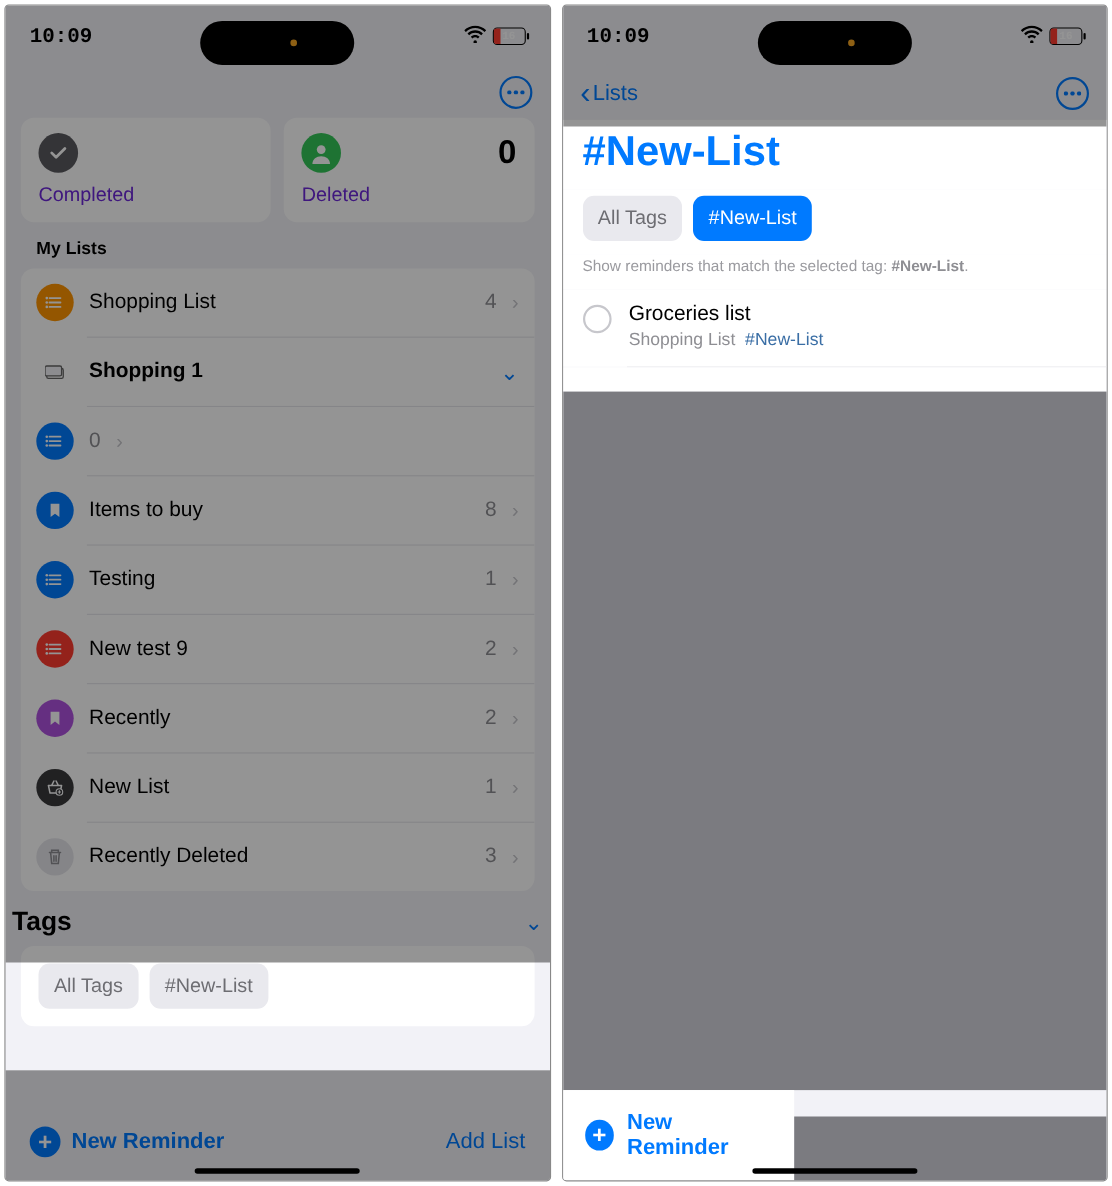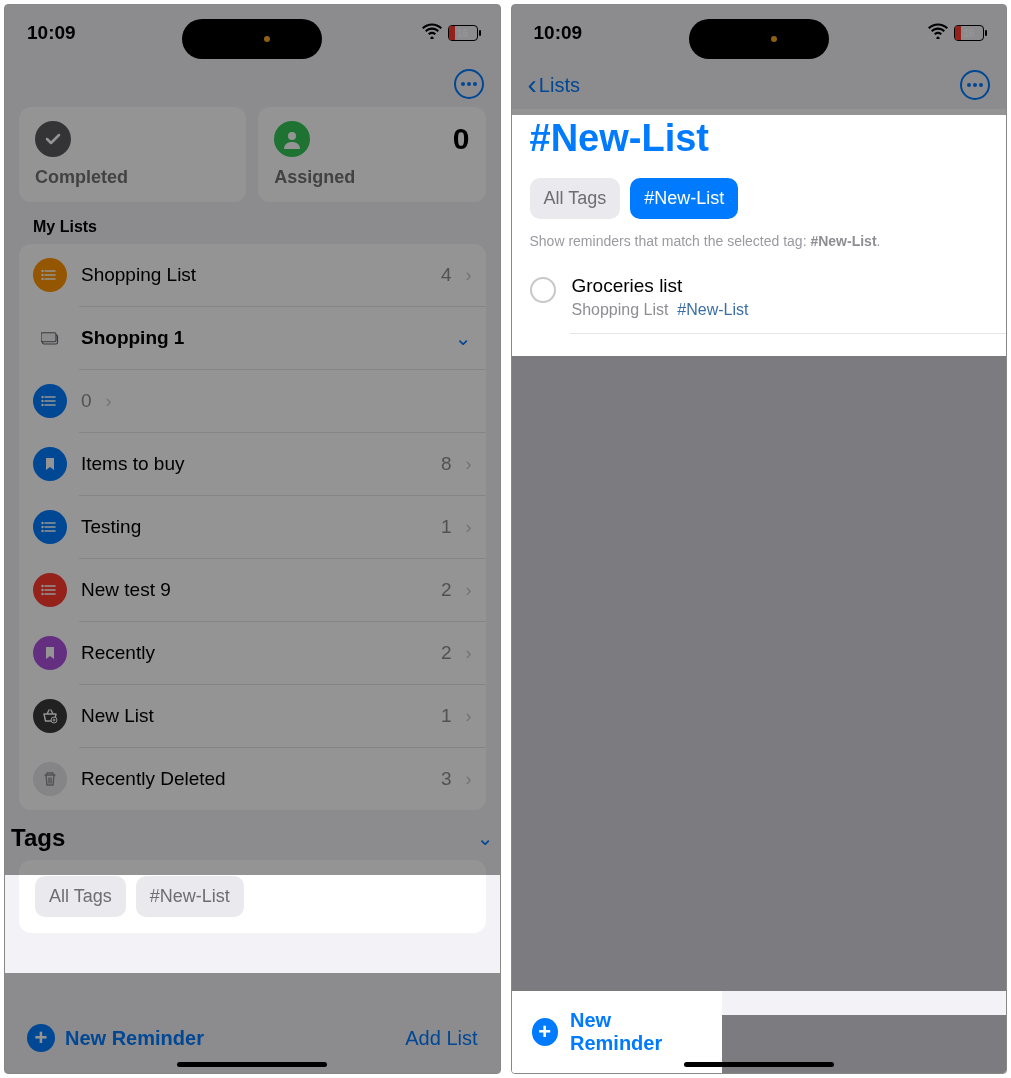--- a/index.html
+++ b/index.html
@@ -22,20 +22,21 @@
     display: flex;
     flex-direction: column;
   }
   
   .statusbar {
     height: 56px;
     display: flex;
     align-items: center;
     justify-content: space-between;
     padding: 0 22px;
+    font-family: Liberation Mono, monospace;
   }
   .sb-time { font-size: 19px; font-weight: 600; }
   .island {
     position: absolute;
     top: 14px; left: 50%; transform: translateX(-50%);
     width: 140px; height: 40px;
     background: #000; border-radius: 20px;
     display: flex; align-items: center; justify-content: center;
   }
   .island-dot { width: 6px; height: 6px; border-radius:50%; background:#f5a623; margin-left:30px; }
@@ -61,21 +62,21 @@
     font-size:18px; letter-spacing:1px; font-weight:700;
   }
   .cards-row { display:flex; gap:12px; padding:0 14px; }
   .card {
     flex:1; background:#fff; border-radius:12px; padding:14px 16px;
     display:flex; flex-direction:column; gap:10px;
   }
   .card-head { display:flex; justify-content:space-between; align-items:center; }
   .card-icon { width:36px; height:36px; border-radius:50%; display:flex; align-items:center; justify-content:center; }
   .card-count { font-size:30px; font-weight:700; }
-  .card-label { color:#737373; font-size:18px; font-weight:700; }
+  .card-label { color:#6d28d9; font-size:18px; font-weight:400; }
   .checkmark-icon { background:#5b5b60; }
   .person-icon { background:#34c759; }
   .section-title { font-size:16px; font-weight:700; padding:16px 28px 8px; }
   .lists-container { background:#fff; margin:0 14px; border-radius:12px; overflow:hidden; }
   .list-row {
     display:flex; align-items:center; height:62px; padding:0 14px; gap:14px;
   }
   .list-sep { height:1px; background:#e5e5ea; margin-left:60px; }
   .list-icon { width:34px; height:34px; border-radius:50%; display:flex; align-items:center; justify-content:center; flex-shrink:0; }
   .list-name { flex:1; font-size:19px; }
@@ -180,21 +181,21 @@
     <div class="card">
       <div class="card-head">
         <div class="card-icon person-icon">
           <svg width="20" height="20" viewBox="0 0 20 20">
               <circle cx="10" cy="7" r="4" fill="#fff"></circle>
               <path d="M2 20c0-4.4 3.6-7 8-7s8 2.6 8 7" fill="#fff"></path>
             </svg>
         </div>
         <div class="card-count">0</div>
       </div>
-      <div class="card-label">Assigned</div>
+      <div class="card-label">Deleted</div>
     </div>
   </div>
 
   <div class="section-title">My Lists</div>
 
   <div class="lists-container">
 
     <div class="list-row">
       <div class="list-icon" style="background:#ff9500">
         <svg viewBox="0 0 18 18">

